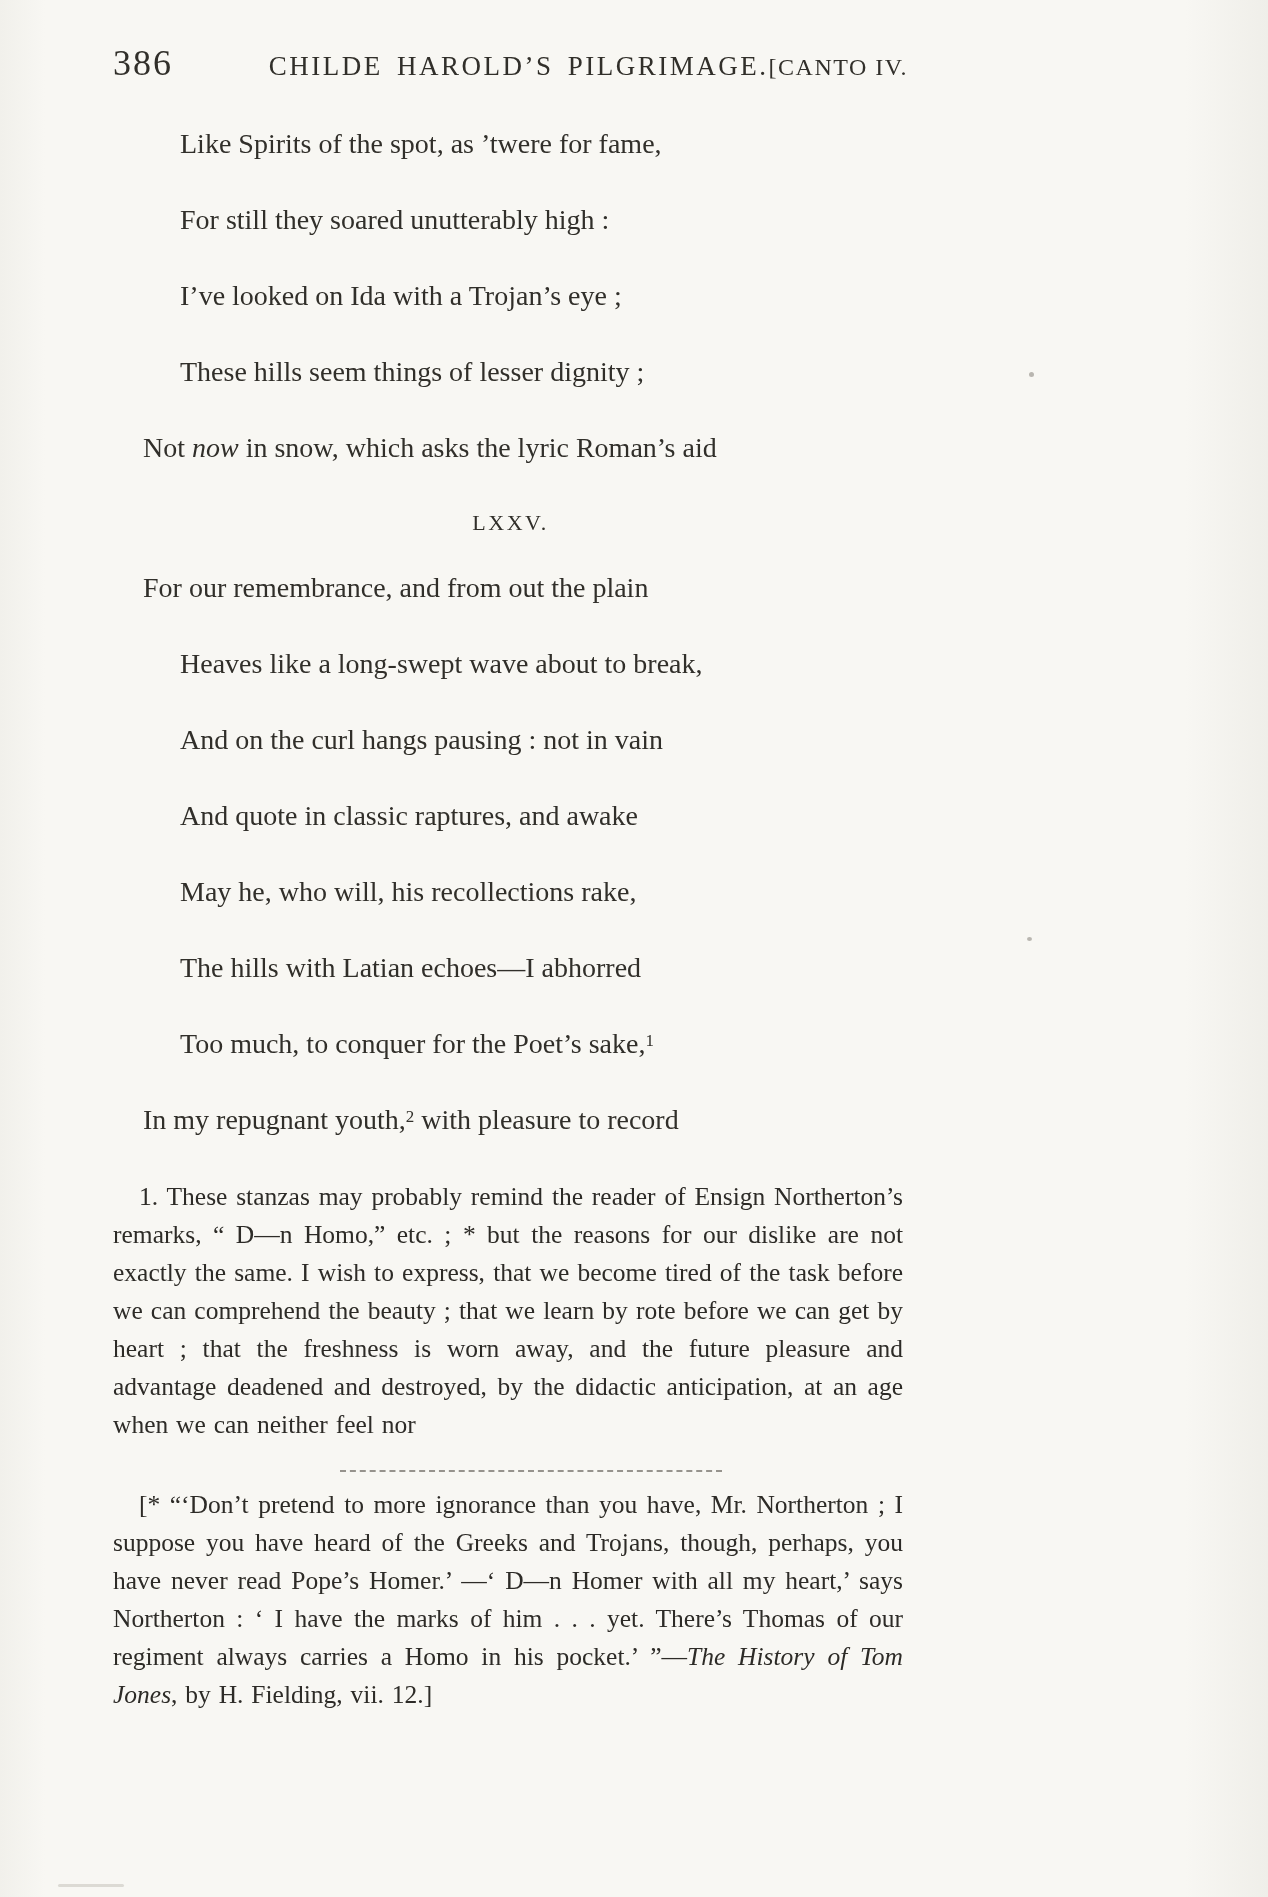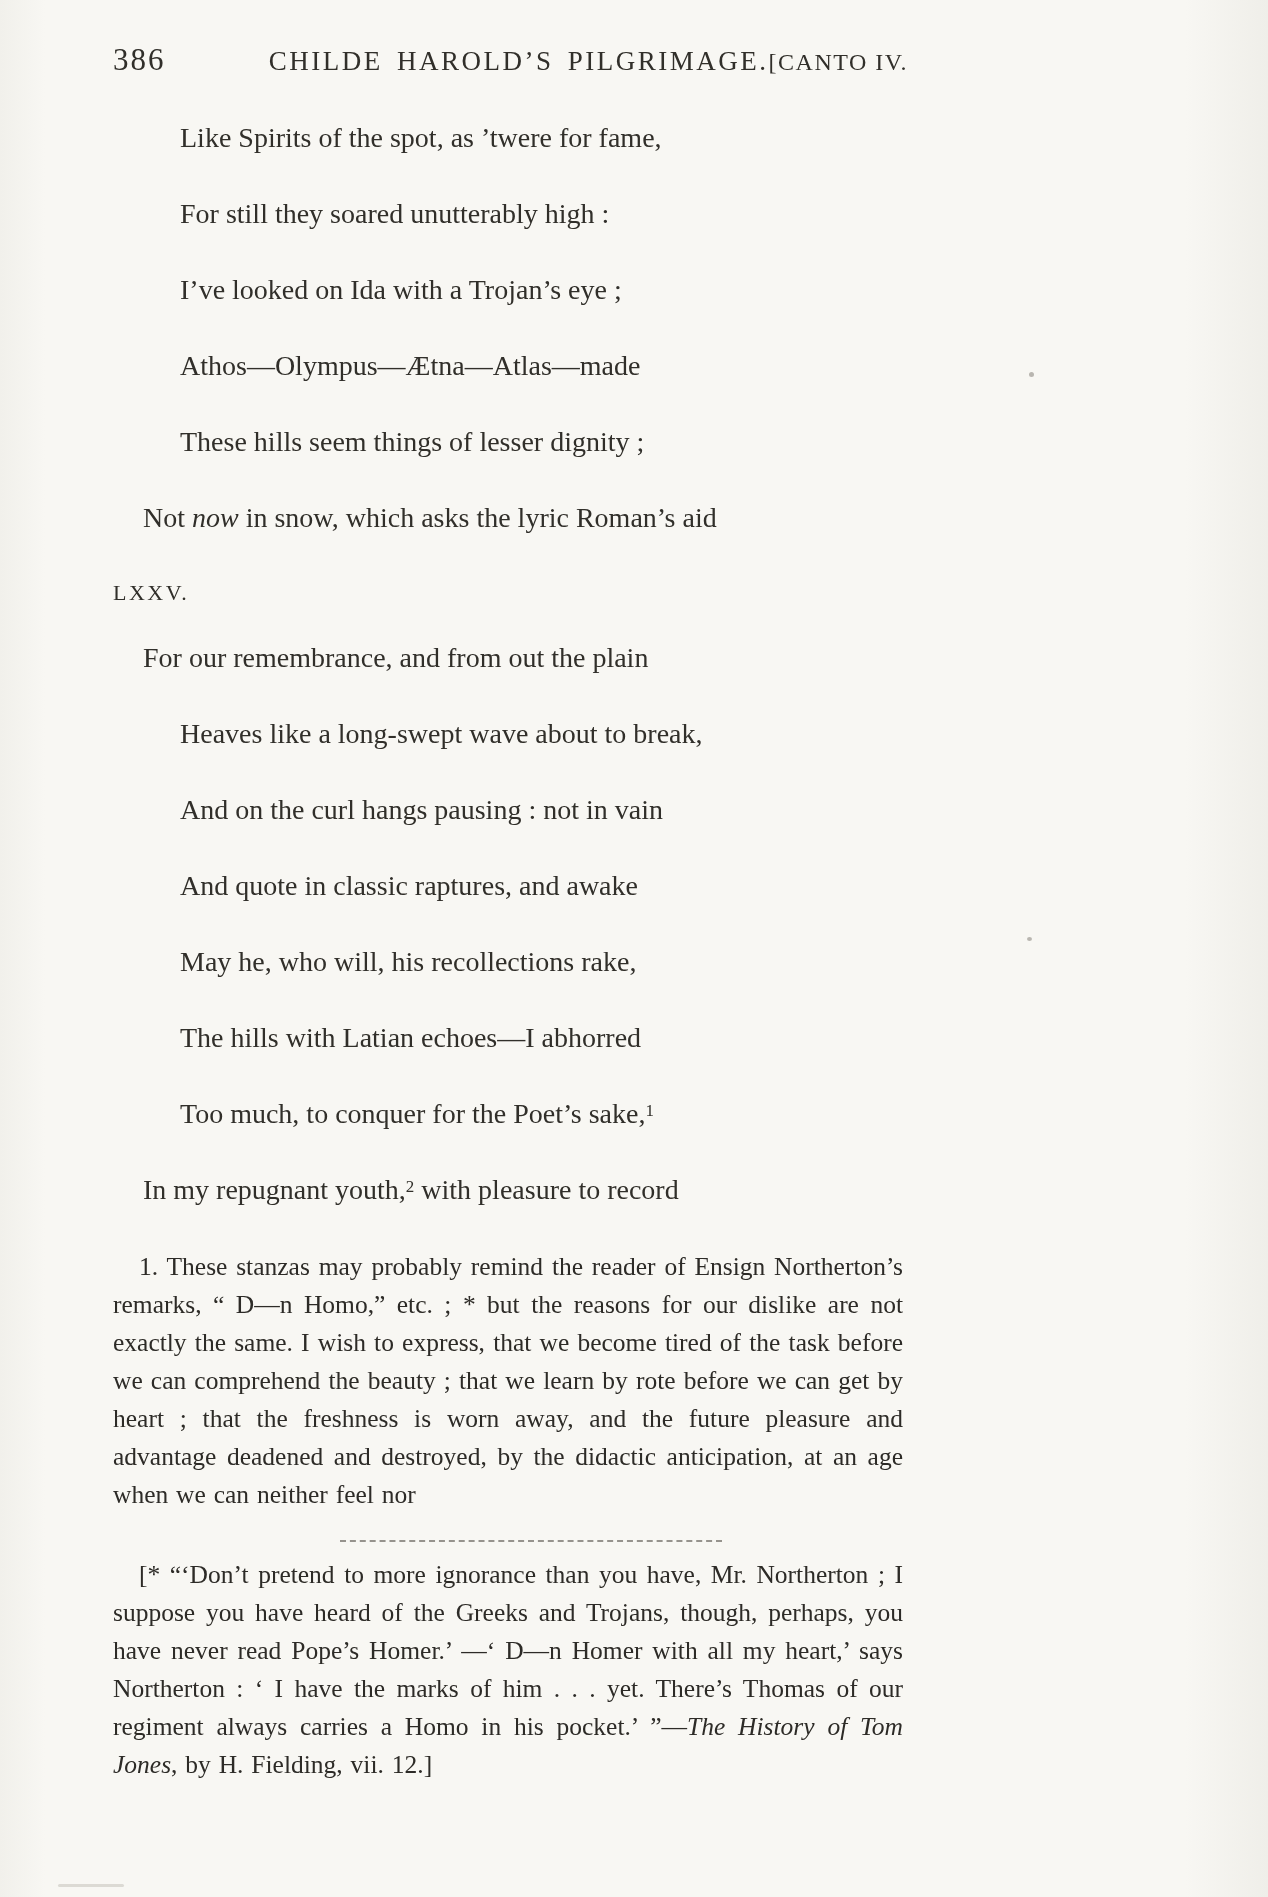--- a/index.html
+++ b/index.html
@@ -11,32 +11,32 @@
   .page {
     position: relative;
     width: 1268px; height: 1897px;
     background: linear-gradient(90deg, #f1f0eb 0px, #f8f7f3 45px, #f8f7f3 1185px, #efeee9 1268px);
     color: #312f2a;
     overflow: hidden;
   }
   .content { position: absolute; left: 113px; top: 0; width: 795px; }
 
   .page-header { display: flex; align-items: baseline; padding-top: 42px; }
-  .page-number { font-size: 31px; letter-spacing: 2px; }
+  .page-number { font-size: 36px; letter-spacing: 2px; }
   .running-title { flex: 1; text-align: right; font-size: 27px; letter-spacing: 2.5px; word-spacing: 5px; }
   .canto-label { font-size: 24px; letter-spacing: 1.5px; }
 
   .stanza { margin-top: 36px; font-size: 28px; line-height: 48px; }
   .stanza.second { margin-top: 28px; }
   .poem-line { white-space: nowrap; }
   .poem-line.flush { padding-left: 30px; }
   .poem-line.indented { padding-left: 67px; }
 
   .stanza-heading {
-    margin-top: 38px; text-align: left;
+    margin-top: 38px; text-align: center;
     font-size: 22px; font-weight: normal; letter-spacing: 2.5px;
   }
 
   em { font-style: italic; }
   sup.note-ref { font-size: 17px; line-height: 0; vertical-align: 7px; }
 
   .footnotes {
     margin-top: 34px; width: 790px;
     font-size: 25.5px; line-height: 38px;
     text-align: justify; text-align-last: left;
@@ -65,21 +65,20 @@
     <header class="page-header">
       <span class="page-number">386</span>
       <span class="running-title">CHILDE HAROLD’S PILGRIMAGE.</span>
       <span class="canto-label">[CANTO IV.</span>
     </header>
 
     <section class="stanza">
       <p class="poem-line indented">Like Spirits of the spot, as ’twere for fame,</p>
       <p class="poem-line indented">For still they soared unutterably high :</p>
       <p class="poem-line indented">I’ve looked on Ida with a Trojan’s eye ;</p>
-      <p class="poem-line indented">Athos—Olympus—Ætna—Atlas—made</p>
       <p class="poem-line indented">These hills seem things of lesser dignity ;</p>
       <p class="poem-line flush"><span>Not </span><em>now</em><span> in snow, which asks the lyric Roman’s aid</span></p>
     </section>
 
     <h2 class="stanza-heading">LXXV.</h2>
 
     <section class="stanza second">
       <p class="poem-line flush">For our remembrance, and from out the plain</p>
       <p class="poem-line indented">Heaves like a long-swept wave about to break,</p>
       <p class="poem-line indented">And on the curl hangs pausing : not in vain</p>

